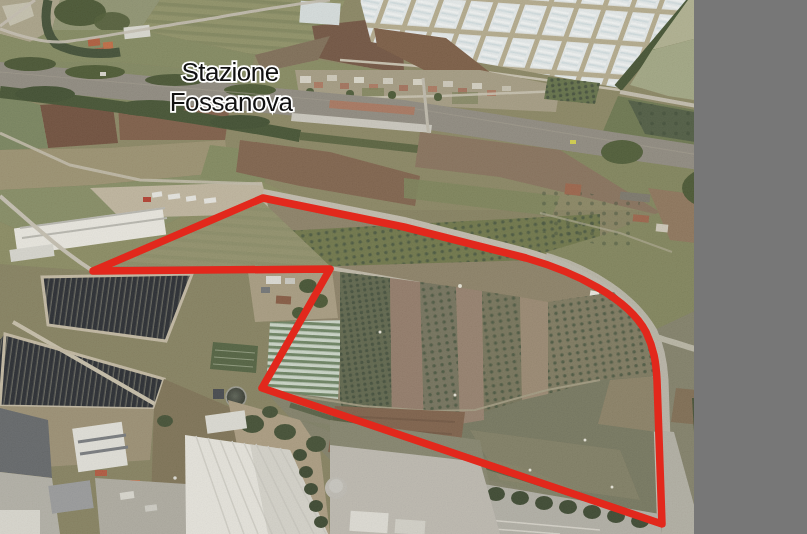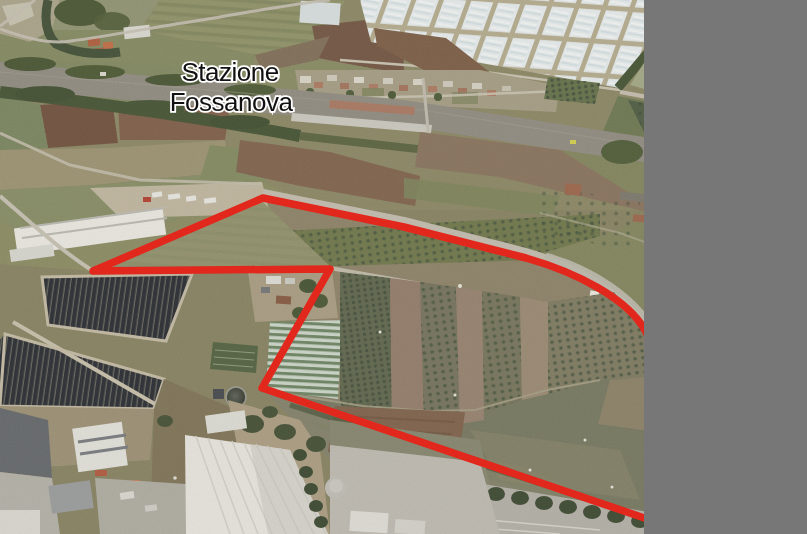--- a/index.html
+++ b/index.html
@@ -1,16 +1,16 @@
 <!DOCTYPE html>
 <html><head>
 <meta charset="utf-8">
 <style>
 html,body{margin:0;padding:0;background:#777;}
-#stage{position:relative;width:644px;height:534px;overflow:hidden;font-family:"Liberation Sans",sans-serif;}
+#stage{position:relative;width:694px;height:534px;overflow:hidden;font-family:"Liberation Sans",sans-serif;}
 </style>
 </head>
 <body>
 <div id="stage">
 <svg width="807" height="534" viewBox="0 0 807 534">
 <defs>
 <pattern id="orchD" width="6.5" height="5.5" patternUnits="userSpaceOnUse" patternTransform="rotate(-8)">
 <circle cx="2.4" cy="2.2" r="1.7" fill="#3e4a38" opacity="0.9"></circle>
 </pattern>
 <pattern id="orchM" width="8" height="7" patternUnits="userSpaceOnUse" patternTransform="rotate(-8)">

